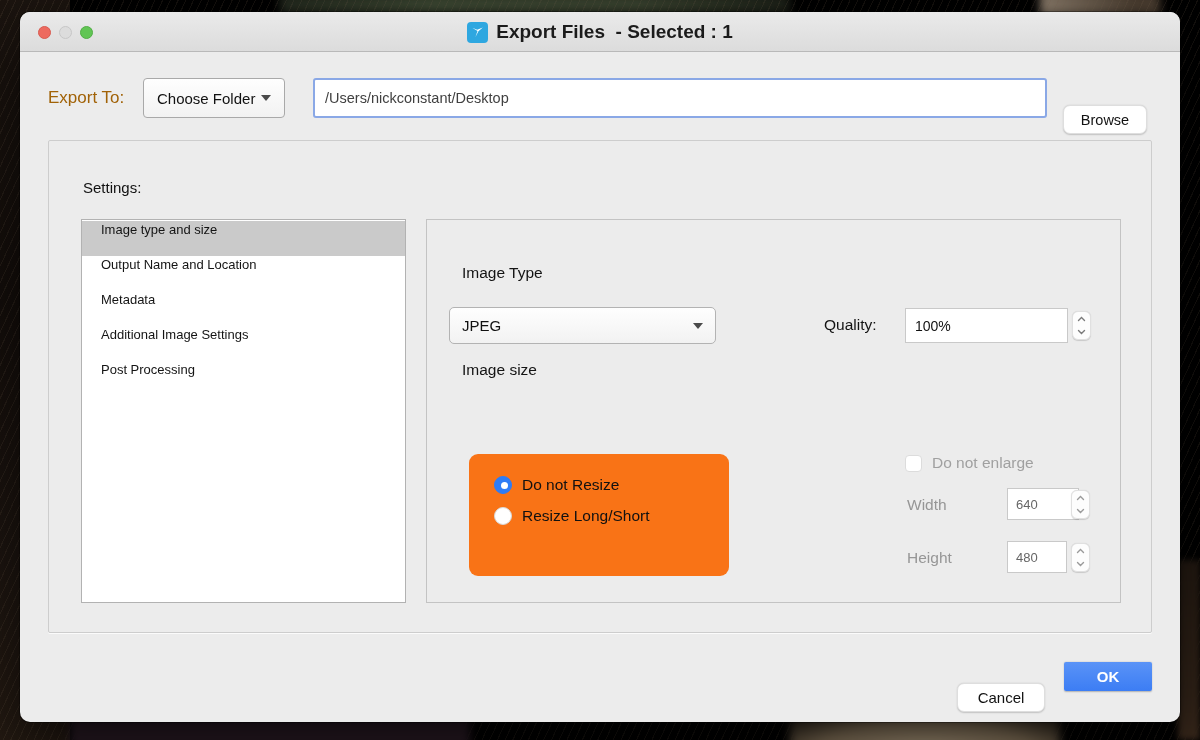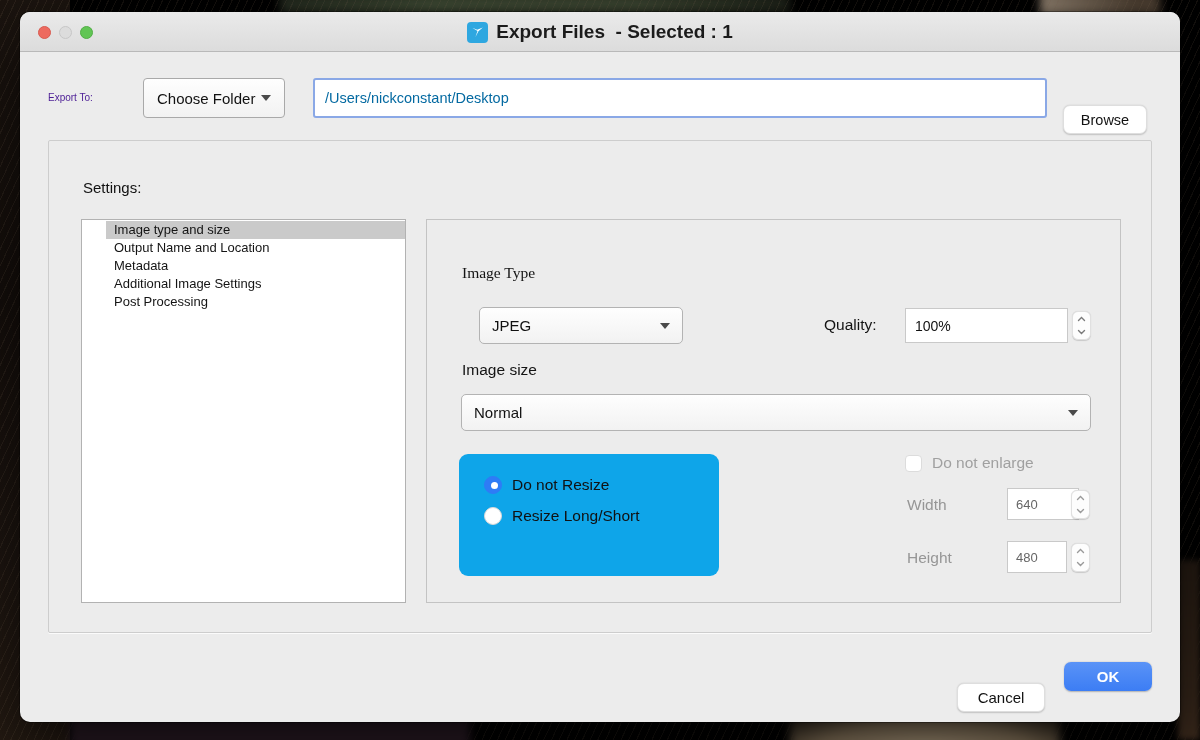--- a/index.html
+++ b/index.html
@@ -32,68 +32,68 @@
   .light.green { background:#61c554; border:1px solid #51ae45; }
   .title-wrap { position:absolute; left:0; right:0; top:0; height:40px;
     display:flex; align-items:center; justify-content:center; gap:8px; }
   .app-icon { width:21px; height:21px; border-radius:4px; background:#2ea7e0;
     display:inline-flex; align-items:center; justify-content:center; }
   .app-icon svg { width:15px; height:15px; }
   .title { font-size:19px; font-weight:bold; color:#1b1b1b; white-space:pre; }
 
   
   .export-row { position:absolute; left:0; top:66px; width:100%; height:40px; }
-  .export-label { position:absolute; left:28px; top:0; line-height:40px; font-size:10px; color:#4c1d95; }
+  .export-label { position:absolute; left:28px; top:0; line-height:40px; font-size:17px; color:#a16207; }
   .combo { position:absolute; display:flex; align-items:center;
     background:linear-gradient(180deg,#fefefe,#f2f2f2); border:1px solid #a9a9a9; border-radius:4px;
     font-size:15px; color:#111; cursor:default; }
   .folder-combo { left:123px; top:0; width:142px; height:40px; padding:0 13px; justify-content:space-between; font-weight:500; }
   .arrow-down { width:0; height:0; border-left:5px solid transparent; border-right:5px solid transparent; border-top:6px solid #4a4a4a; }
   .path-input { position:absolute; left:293px; top:0; width:734px; height:40px;
     border:2px solid #8aa8e6; border-radius:3px; background:#fff; padding:0 10px;
-    font-family:"Liberation Sans","DejaVu Sans",sans-serif; font-size:14.5px; color:#0369a1; outline:none; }
+    font-family:"Liberation Sans","DejaVu Sans",sans-serif; font-size:14.5px; color:#404040; outline:none; }
   .push-btn { background:#fff; border:1px solid #dedede; border-radius:7px;
     box-shadow:0 0.5px 1.5px rgba(0,0,0,.18); font-size:14.5px; color:#111;
     font-family:"Liberation Sans","DejaVu Sans",sans-serif;margin-top:21px; }
   .browse { position:absolute; left:1043px; top:6px; width:84px; height:29px; }
 
   
   .group-box { position:absolute; left:28px; top:128px; width:1104px; height:493px;
     border:1px solid #cdcdcd; border-radius:2px; box-shadow:0 1px 0 rgba(255,255,255,.8); }
   .settings-label { position:absolute; left:34px; top:38px; font-size:15px; color:#111; }
 
   .list-box { position:absolute; left:32px; top:78px; width:325px; height:384px;
     background:#fff; border:1px solid #b2b2b2; padding-top:1px; }
-  .list-item { height:18px; line-height:18px; font-size:13px; color:#141414; padding-left:8px; cursor:default;margin-left:24px; }
+  .list-item { height:35px; line-height:18px; font-size:13px; color:#141414; padding-left:19px; cursor:default; }
   .list-item.selected { background:#cacaca; }
 
   .panel { position:absolute; left:377px; top:78px; width:695px; height:384px;
     border:1px solid #c3c3c3; background:#ececec; }
   .fld-label { position:absolute; font-size:15.5px; color:#141414; }
   .fld-label.dim { color:#969696; }
 
-  .panel .image-type-label { left:35px; top:44px;font-family:Liberation Serif, serif; }
+  .panel .image-type-label { left:35px; top:44px; }
   .panel .image-size-label { left:35px; top:141px; }
 
   .panel-combo { height:37px; padding:0 12px; justify-content:space-between; border-radius:5px; border-color:#b3b3b3; }
-  .jpeg-combo { left:52px; top:87px; width:204px; }
+  .jpeg-combo { left:22px; top:87px; width:267px; }
   .size-combo { left:34px; top:174px; width:630px; }
 
   .quality-label { left:397px; top:96px; }
   .text-field { position:absolute; background:#fff; border:1px solid #c9c9c9;
     font-family:"Liberation Sans","DejaVu Sans",sans-serif; outline:none; }
   .quality-input { left:478px; top:88px; width:163px; height:35px; font-size:14px; color:#111; padding:0 9px; }
 
   .stepper { position:absolute; width:19px; height:29px; background:#fdfdfd; border:1px solid #e0e0e0;
     border-radius:6px; box-shadow:0 0.5px 1px rgba(0,0,0,.15); display:flex; flex-direction:column; }
   .stepper span { flex:1; display:flex; align-items:center; justify-content:center; }
   .quality-stepper { left:645px; top:91px; }
 
-  .resize-group { position:absolute; left:32px; top:234px; width:260px; height:122px;
-    background:#0ea5e9; border-radius:9px; padding:15px 0 0 25px; }
+  .resize-group { position:absolute; left:42px; top:234px; width:260px; height:122px;
+    background:#f97316; border-radius:9px; padding:15px 0 0 25px; }
   .radio-row { display:flex; align-items:center; gap:10px; height:31px; cursor:default; }
   .radio { width:18px; height:18px; border-radius:50%; background:#fff; border:1px solid #d8d8d8; position:relative; flex:none; }
   .radio-row.selected .radio { background:#2e7cf6; border-color:#2e7cf6; }
   .radio-row.selected .radio:after { content:""; position:absolute; left:5.5px; top:5.5px; width:7px; height:7px; border-radius:50%; background:#fff; }
   .radio-label { font-size:15.5px; color:#111; }
 
   .enlarge-row { position:absolute; left:478px; top:234px; display:flex; align-items:center; gap:10px;justify-content:center; }
   .checkbox { width:17px; height:17px; border-radius:4px; background:#fff; border:1px solid #dcdcdc; flex:none; }
   .enlarge-label { font-size:15.5px; color:#a0a0a0; }
 
@@ -101,21 +101,21 @@
   .height-label { left:480px; top:329px; }
   .dim-input { font-size:13px; color:#666; padding:0 8px; }
   .width-input { left:580px; top:268px; width:72px; height:32px;padding-left:8px; }
   .height-input { left:580px; top:321px; width:60px; height:32px; }
   .width-stepper { left:644px; top:270px; }
   .height-stepper { left:644px; top:323px; }
 
   
   .cancel-btn { position:absolute; left:937px; top:650px; width:88px; height:29px; font-size:15px; }
   .ok-btn { position:absolute; left:1044px; top:650px; width:88px; height:29px;
-    border:none; border-radius:7px; background:linear-gradient(180deg,#5a93f7,#3c7df4);
+    border:none; border-radius:2px; background:linear-gradient(180deg,#5a93f7,#3c7df4);
     color:#fff; font-size:15px; font-weight:600; box-shadow:0 0.5px 1.5px rgba(0,0,0,.25);
     font-family:"Liberation Sans","DejaVu Sans",sans-serif; }
 </style>
 </head>
 <body>
 
 <div class="backdrop">
   <div class="bd bd-topstrip"></div>
   <div class="bd bd-toptan"></div>
   <div class="bd-hair"></div>
@@ -182,24 +182,20 @@
           </span>
         <span>
             <svg width="9" height="6" viewBox="0 0 9 6">
               <path d="M1.5 1.5 L4.5 4.5 L7.5 1.5" stroke="#7a7a7a" stroke-width="1.4" fill="none" stroke-linecap="round"></path>
             </svg>
           </span>
       </div>
 
       <span class="fld-label image-size-label">Image size</span>
 
-      <div class="combo panel-combo size-combo" style="position:absolute;">
-        <span>Normal</span>
-        <span class="arrow-down"></span>
-      </div>
 
       <div class="resize-group">
         <div class="radio-row selected">
           <span class="radio"></span>
           <span class="radio-label">Do not Resize</span>
         </div>
         <div class="radio-row">
           <span class="radio"></span>
           <span class="radio-label">Resize Long/Short</span>
         </div>

